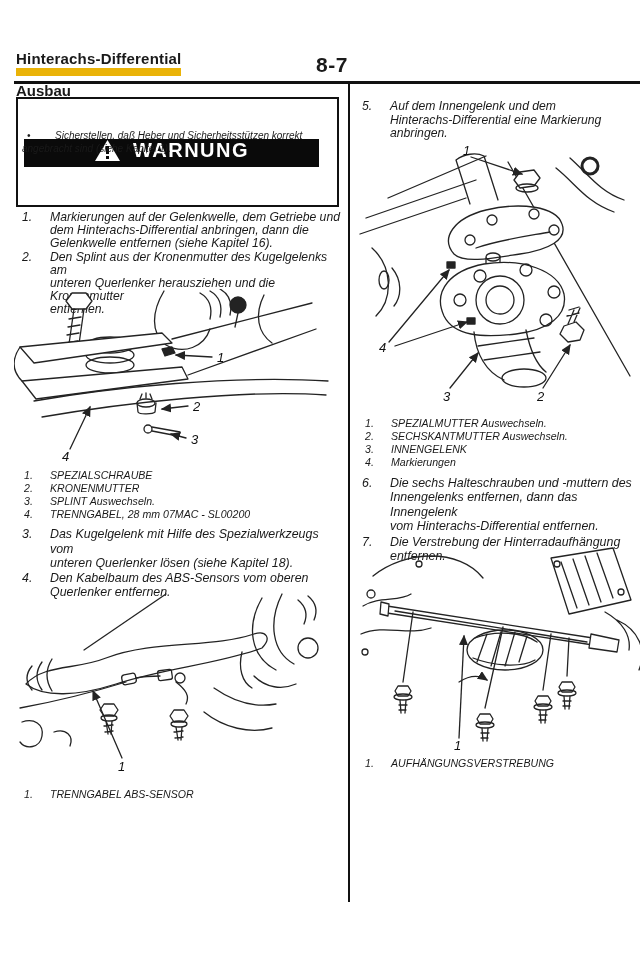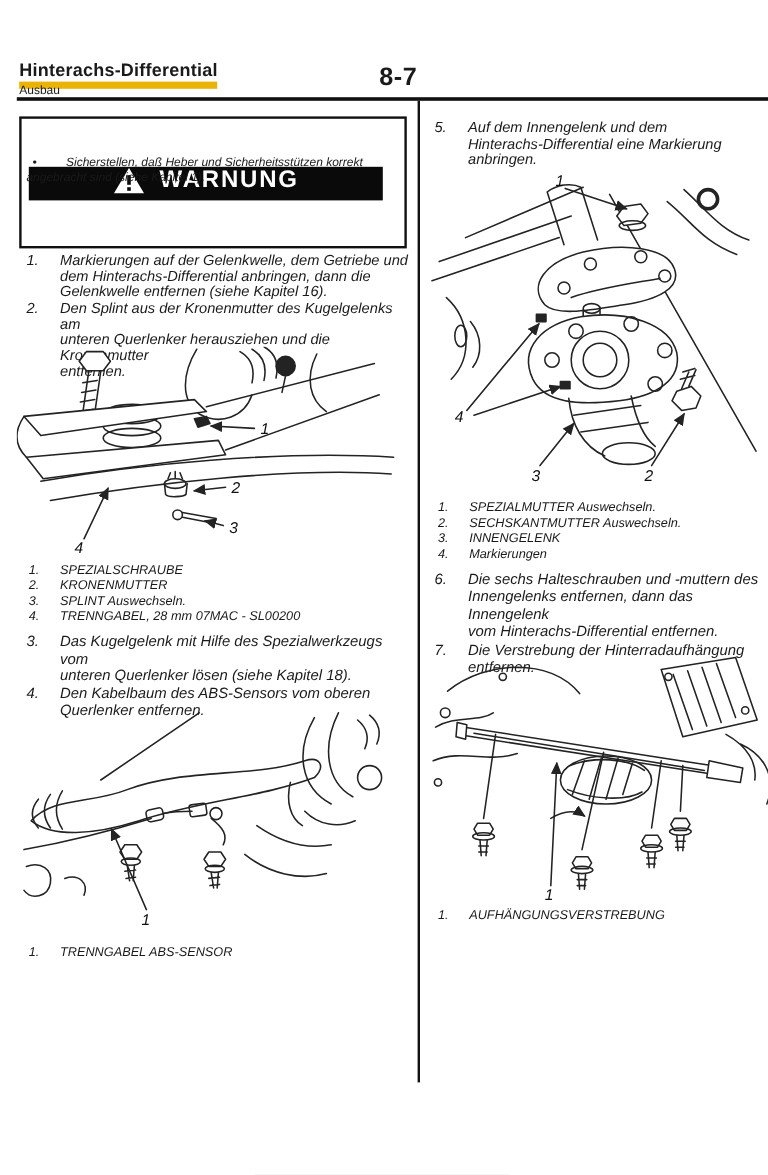--- a/index.html
+++ b/index.html
@@ -5,23 +5,23 @@
   * { box-sizing: border-box; }
   html,body { margin:0; padding:0; background:#e8e8e8; }
   .page {
     position:relative; width:640px; height:979px; background:#ffffff;
     font-family:"Liberation Sans", sans-serif; color:#1a1a1a; overflow:hidden;
     margin:0 auto;
   }
   
   .title {
     position:absolute; left:16px; top:50px; font-size:15px; font-weight:bold;
-    border-bottom:6px solid #eab308; padding-bottom:1px; letter-spacing:0.2px;
+    border-bottom:8px solid #eab308; padding-bottom:1px; letter-spacing:0.2px;
   }
-  .subtitle { position:absolute; left:16px; top:70px; font-size:10px; font-weight:normal; }
+  .subtitle { position:absolute; left:16px; top:82px; font-size:15px; font-weight:bold; }
   .pagenum { position:absolute; left:316px; top:53px; font-size:21px; font-weight:bold; letter-spacing:0.5px; }
   .hrule { position:absolute; left:14px; top:81px; width:626px; height:3px; background:#111; }
   .vdivider { position:absolute; left:348px; top:84px; width:2px; height:818px; background:#111; }
 
   
   .warning { position:absolute; left:16px; top:97px; width:323px; height:110px; border:2px solid #111; background:#fff; }
   .warn-bar {
     position:absolute; left:6px; top:1px; width:295px; height:28px; background:#0a0a0a;
     display:flex; align-items:flex-start; justify-content:center; gap:12px;margin-top:39px;
   }

